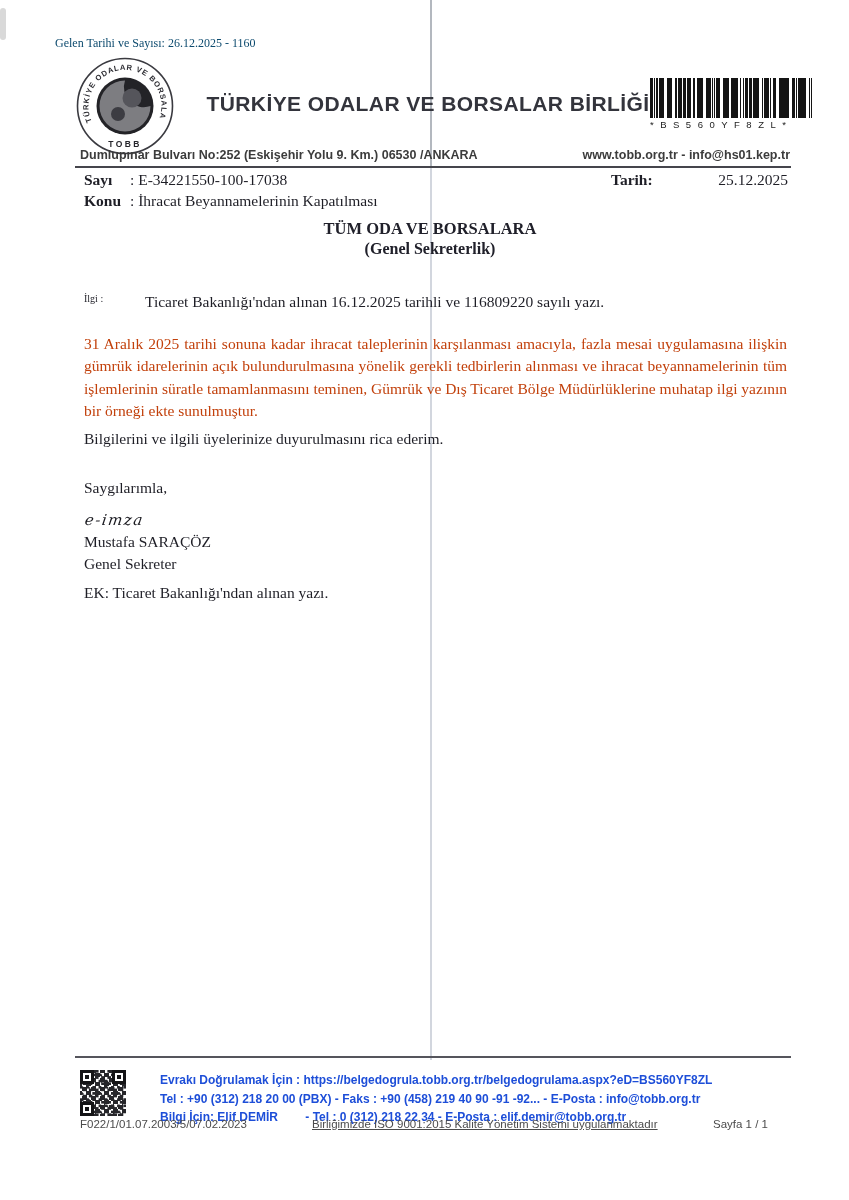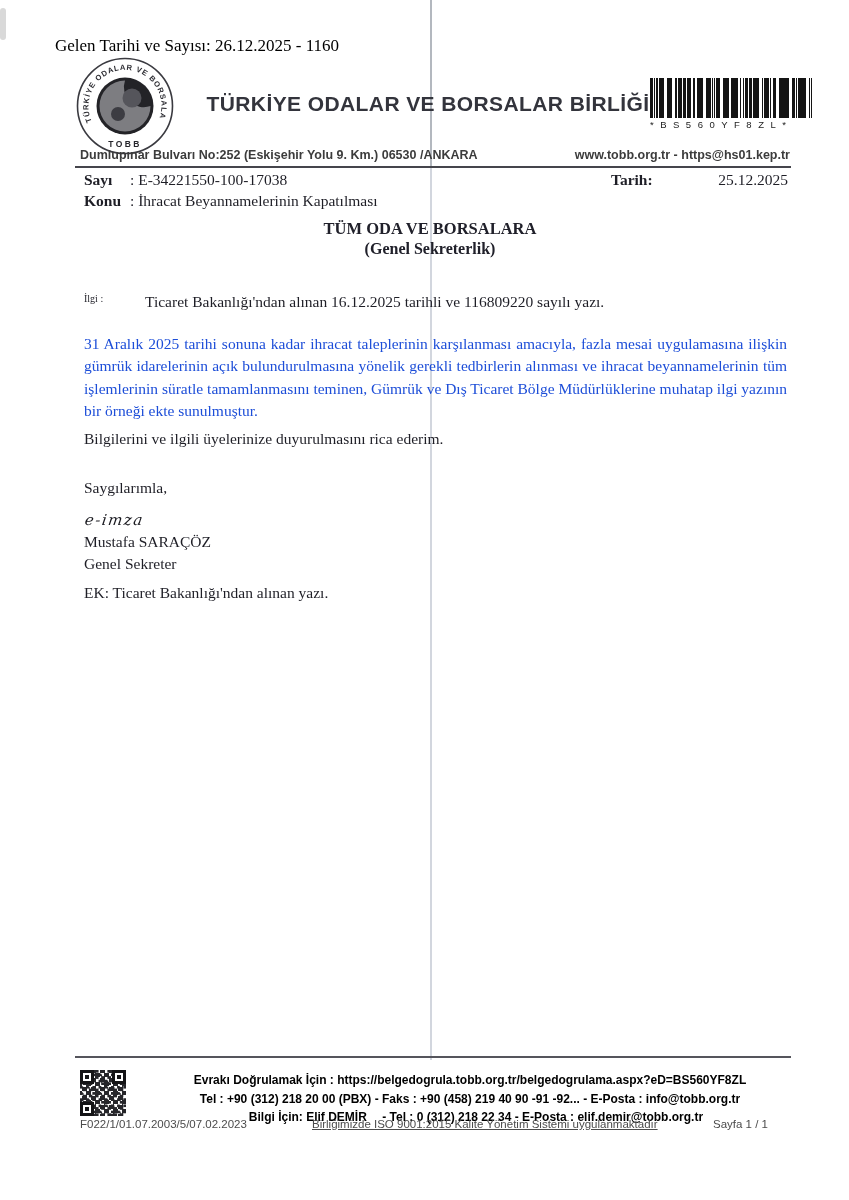--- a/index.html
+++ b/index.html
@@ -5,21 +5,21 @@
   html,body{margin:0;padding:0;background:#ffffff;}
   .page{
     position:relative;width:849px;height:1200px;background:#ffffff;overflow:hidden;
     font-family:"Liberation Serif", serif;color:#1e1e26;
   }
   
   .fold-line-top{position:absolute;left:430px;top:0;width:2px;height:166px;background:#9aa0aa;opacity:.75;}
   .fold-line-body{position:absolute;left:430px;top:166px;width:2px;height:894px;background:#c7ccd6;opacity:.8;}
   .edge-smudge{position:absolute;left:0;top:8px;width:6px;height:32px;background:#d9d9d9;border-radius:3px;}
   
-  .gelen{position:absolute;left:55px;top:36px;font-size:17px;color:#000000;}
+  .gelen{position:absolute;left:55px;top:36px;font-size:12px;color:#0c4a6e;}
   
   .logo{position:absolute;left:74px;top:56px;width:102px;height:100px;}
   
   .org-title{
     position:absolute;left:168px;top:92px;width:520px;text-align:center;
     font-family:"Liberation Sans", sans-serif;font-weight:bold;font-size:21px;
     letter-spacing:.4px;color:#33343c;
   }
   
   .barcode-wrap{position:absolute;left:650px;top:78px;width:162px;}
@@ -47,21 +47,21 @@
   .tarih-label{position:absolute;left:611px;top:171px;font-size:15.5px;font-weight:bold;}
   .tarih-value{position:absolute;left:698px;top:171px;width:90px;text-align:right;font-size:15.5px;}
   
   .recipient{position:absolute;left:0;top:219px;width:860px;text-align:center;font-weight:bold;font-size:16.5px;color:#20202a;}
   .recipient-sub{position:absolute;left:0;top:240px;width:860px;text-align:center;font-weight:bold;font-size:16px;color:#20202a;}
   
   .ilgi-label{position:absolute;left:84px;top:293px;font-size:10px;}
   .ilgi-text{position:absolute;left:145px;top:293px;font-size:15.5px;}
   .body-par{
     position:absolute;left:84px;top:333px;width:703px;font-size:15.5px;line-height:22.4px;
-    text-align:justify;color:#1d4ed8;
+    text-align:justify;color:#c2410c;
   }
   .closing{position:absolute;left:84px;top:430px;font-size:15.5px;}
   .salutation{position:absolute;left:84px;top:479px;font-size:15.5px;}
   .esign{
     position:absolute;left:85px;top:511px;font-size:15px;font-style:italic;
     font-family:"DejaVu Serif", serif;letter-spacing:1.5px;transform:skewX(-8deg);color:#17171d;
   }
   .signer-name{position:absolute;left:84px;top:533px;font-size:15.5px;}
   .signer-title{position:absolute;left:84px;top:555px;font-size:15.5px;}
   .attachment{position:absolute;left:84px;top:584px;font-size:15.5px;}
@@ -75,21 +75,21 @@
       repeating-conic-gradient(#26262a 0% 25%, transparent 0% 50%) 2px 3px/9px 9px;
   }
   .qr-finder{position:absolute;width:8px;height:8px;border:3px solid #141416;background:#fff;}
   .qr-finder::after{content:"";position:absolute;left:2px;top:2px;width:4px;height:4px;background:#141416;}
   .qr-f-tl{left:0;top:0;}
   .qr-f-tr{right:0;top:0;}
   .qr-f-bl{left:0;bottom:0;}
   .foot-lines{
     position:absolute;left:160px;top:1071px;width:620px;
     font-family:"Liberation Sans", sans-serif;font-weight:bold;font-size:12px;
-    line-height:18.6px;color:#000000;text-align:center;
+    line-height:18.6px;color:#1d4ed8;
   }
   .foot-info-label{display:inline-block;width:142px;}
   .foot-bottom{
     position:absolute;left:80px;top:1118px;width:700px;
     font-family:"Liberation Sans", sans-serif;font-size:11.5px;color:#4b4b4b;
   }
   .form-code{position:absolute;left:0;top:0;}
   .iso-line{position:absolute;left:232px;top:0;text-decoration:underline;}
   .page-num{position:absolute;left:633px;top:0;}
 </style>
@@ -123,21 +123,21 @@
 
   <div class="org-title">TÜRKİYE ODALAR VE BORSALAR BİRLİĞİ</div>
 
   <div class="barcode-wrap">
     <div class="barcode-bars"></div>
     <div class="barcode-label">*BS560YF8ZL*</div>
   </div>
 
   <div class="addr-row">
     <span>Dumlupınar Bulvarı No:252 (Eskişehir Yolu 9. Km.) 06530 /ANKARA</span>
-    <span>www.tobb.org.tr - https@hs01.kep.tr</span>
+    <span>www.tobb.org.tr - info@hs01.kep.tr</span>
   </div>
   <div class="head-rule"></div>
 
   <div class="sayi-row">
     <span class="meta-key">Sayı</span>
     <span>: E-34221550-100-17038</span>
   </div>
   <div class="konu-row">
     <span class="meta-key">Konu</span>
     <span>: İhracat Beyannamelerinin Kapatılması</span>

